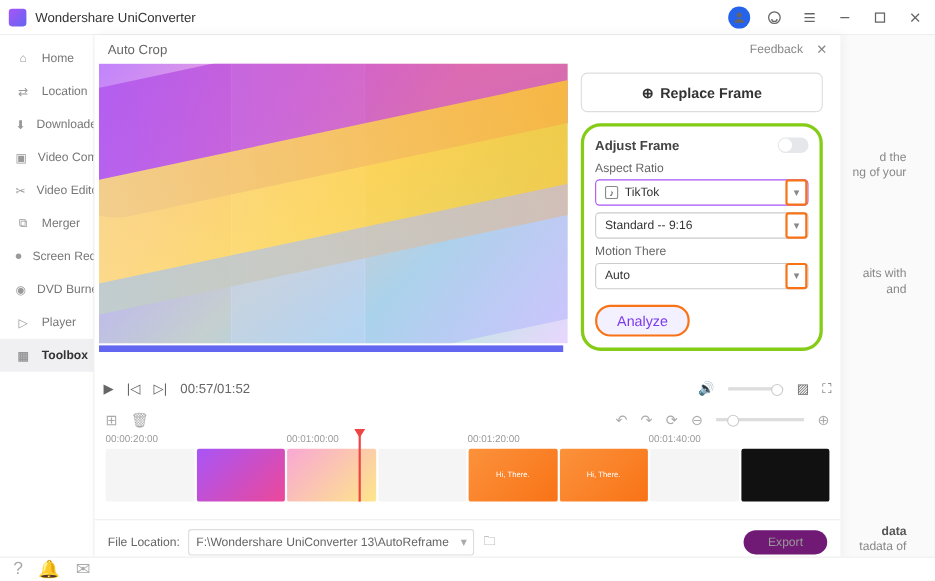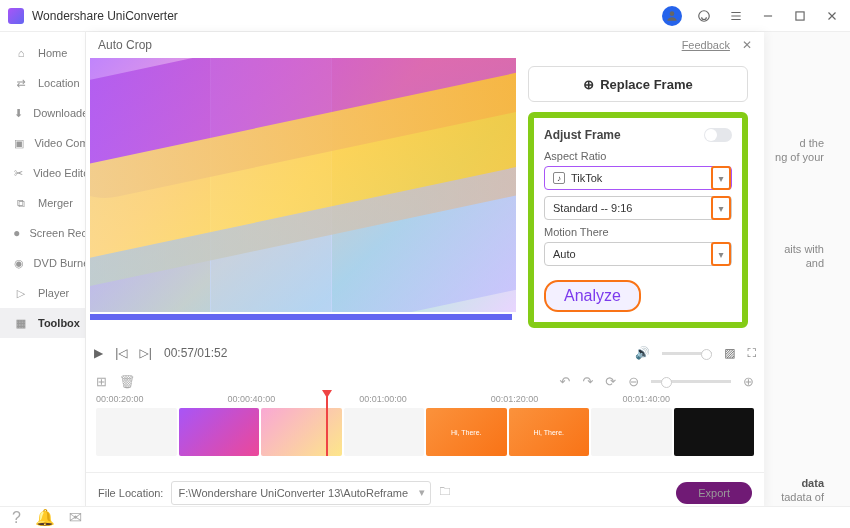--- a/index.html
+++ b/index.html
@@ -12,47 +12,47 @@
 .avatar{width:20px;height:20px;background:#2563eb;border-radius:50%;color:#fff;font-size:10px;display:flex;align-items:center;justify-content:center}
 .layout{display:flex;height:478px}
 .sidebar{width:86px;background:#fff;border-right:1px solid #eee;padding-top:6px}
 .sb-item{height:30px;display:flex;align-items:center;padding-left:14px;font-size:11px;color:#777;gap:10px;cursor:pointer;white-space:nowrap;overflow:hidden}
 .sb-item.active{background:#f0f0f2;color:#333;font-weight:600}
 .sb-item .ic{width:14px;color:#999;text-align:center}
 .main{flex:1;position:relative;background:#fafafa}
 .modal{position:absolute;left:0;top:0;width:678px;height:478px;background:#fff;box-shadow:2px 0 10px rgba(0,0,0,.05)}
 .modal-hdr{height:26px;display:flex;align-items:center;padding:0 12px;font-size:12px;color:#666}
 .modal-hdr .sp{flex:1}
-.fb{text-decoration:underline;font-size:11px;color:#888;margin-right:12px;cursor:pointer}
+.fb{font-size:11px;color:#888;margin-right:12px;cursor:pointer}
 .closex{cursor:pointer;color:#888}
 .workspace{display:flex;height:280px}
 .preview{width:426px;height:254px;margin-left:4px;background:linear-gradient(135deg,#c084fc 0%,#f9a8d4 30%,#fde68a 50%,#a7f3d0 70%,#e9d5ff 100%);position:relative;overflow:hidden}
 .preview::before{content:"";position:absolute;top:0;bottom:0;width:120px;left:120px;background:rgba(255,255,255,.35);border-left:1px solid rgba(255,255,255,.5);border-right:1px solid rgba(255,255,255,.5)}
 .wave{position:absolute;width:600px;height:120px;background:linear-gradient(90deg,#a855f7,#ec4899);border-radius:60px;transform:rotate(-12deg)}
 .w1{top:-30px;left:-50px;opacity:.8}
 .w2{top:60px;left:-80px;background:linear-gradient(90deg,#fde68a,#fbbf24);opacity:.85}
 .w3{top:150px;left:-60px;background:linear-gradient(90deg,#93c5fd,#c4b5fd);opacity:.6}
 .playhead-bar{height:6px;background:#6366f1;margin:2px 4px 0}
 .controls{height:30px;display:flex;align-items:center;padding:0 8px;gap:12px;color:#666;font-size:12px}
 .controls .pbtn{cursor:pointer}
 .vol-slider{width:50px;height:3px;background:#ddd;position:relative}
 .vol-slider::after{content:"";position:absolute;right:0;top:-3px;width:9px;height:9px;background:#fff;border:1px solid #ccc;border-radius:50%}
 .panel{flex:1;padding:8px 16px 0 12px}
 .replace{height:36px;border:1px solid #ddd;border-radius:6px;display:flex;align-items:center;justify-content:center;font-size:13px;font-weight:600;color:#333;cursor:pointer;gap:6px;margin-bottom:10px}
-.card{border:6px solid #84cc16;border-radius:6px;padding:10px}
+.card{border:3px solid #84cc16;border-radius:18px;padding:10px}
 .row{display:flex;align-items:center;justify-content:space-between;margin-bottom:8px}
 .lbl{font-size:12px;color:#444;font-weight:600}
 .toggle{width:28px;height:14px;background:#e5e7eb;border-radius:7px;position:relative;cursor:pointer}
 .toggle::after{content:"";position:absolute;left:1px;top:1px;width:12px;height:12px;background:#fff;border-radius:50%}
 .sub{font-size:11px;color:#666;margin:6px 0 4px}
 .sel{height:24px;border:1px solid #a855f7;border-radius:4px;display:flex;align-items:center;padding:0 8px;font-size:11px;color:#333;margin-bottom:6px;position:relative;cursor:pointer}
 .sel.std{border-color:#ccc}
 .sel .chev{position:absolute;right:0;top:-1px;width:20px;height:24px;border:2px solid #f97316;border-radius:3px;display:flex;align-items:center;justify-content:center;color:#888;font-size:10px}
 .tk-ic{width:12px;height:12px;border:1px solid #888;border-radius:2px;margin-right:6px;display:flex;align-items:center;justify-content:center;font-size:8px}
-.analyze{display:inline-block;padding:5px 18px;border:2px solid #f97316;background:#f3f0ff;color:#7c3aed;border-radius:14px;font-size:16px;cursor:pointer;margin-top:8px}
+.analyze{display:inline-block;padding:5px 18px;border:2px solid #f97316;background:#f3f0ff;color:#7c3aed;border-radius:14px;font-size:13px;cursor:pointer;margin-top:8px}
 .timeline-ctrls{height:26px;display:flex;align-items:center;padding:0 10px;gap:12px;color:#aaa;font-size:13px}
 .tc-sp{flex:1}
 .zoom-slider{width:80px;height:3px;background:#ddd;position:relative}
 .zoom-slider::after{content:"";position:absolute;left:10px;top:-3px;width:9px;height:9px;background:#fff;border:1px solid #ccc;border-radius:50%}
 .timeline{height:72px;padding:0 10px;position:relative}
 .time-marks{height:14px;display:flex;font-size:9px;color:#999}
 .time-marks span{flex:1}
 .thumbs{height:48px;display:flex;gap:2px}
 .th{flex:1;background:linear-gradient(135deg,#a855f7,#ec4899);border-radius:2px;position:relative;overflow:hidden;font-size:7px;color:#fff;display:flex;align-items:center;justify-content:center}
 .th.pink{background:linear-gradient(135deg,#f9a8d4,#fde68a)}
@@ -230,21 +230,20 @@
         <span>↷</span>
         <span>⟳</span>
         <span>⊖</span>
         <div class="zoom-slider"></div>
         <span>⊕</span>
       </div>
 
       <div class="timeline">
         <div class="time-marks">
           <span>00:00:20:00</span>
-          <span>00:00:40:00</span>
           <span>00:01:00:00</span>
           <span>00:01:20:00</span>
           <span>00:01:40:00</span>
         </div>
         <div class="thumbs">
           <div class="th white"></div>
           <div class="th"></div>
           <div class="th pink"></div>
           <div class="th white"></div>
           <div class="th orange">Hi, There.</div>

